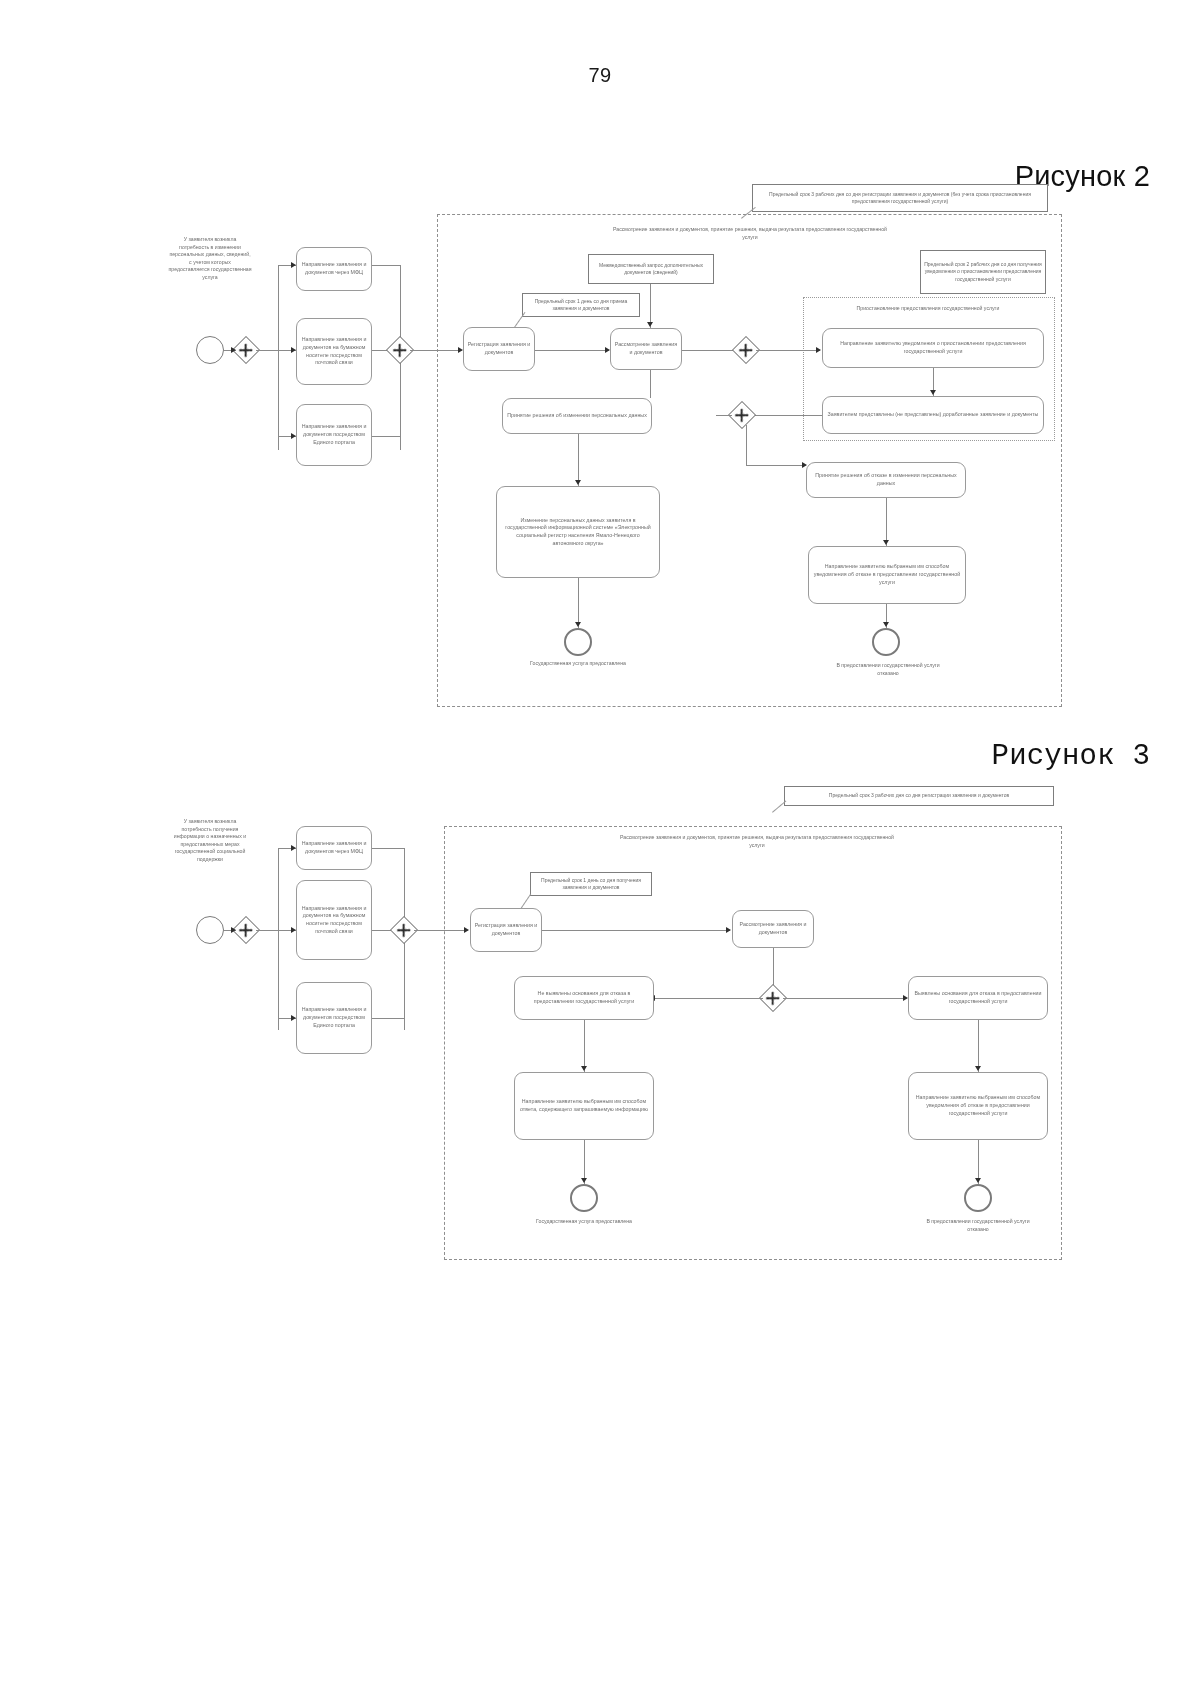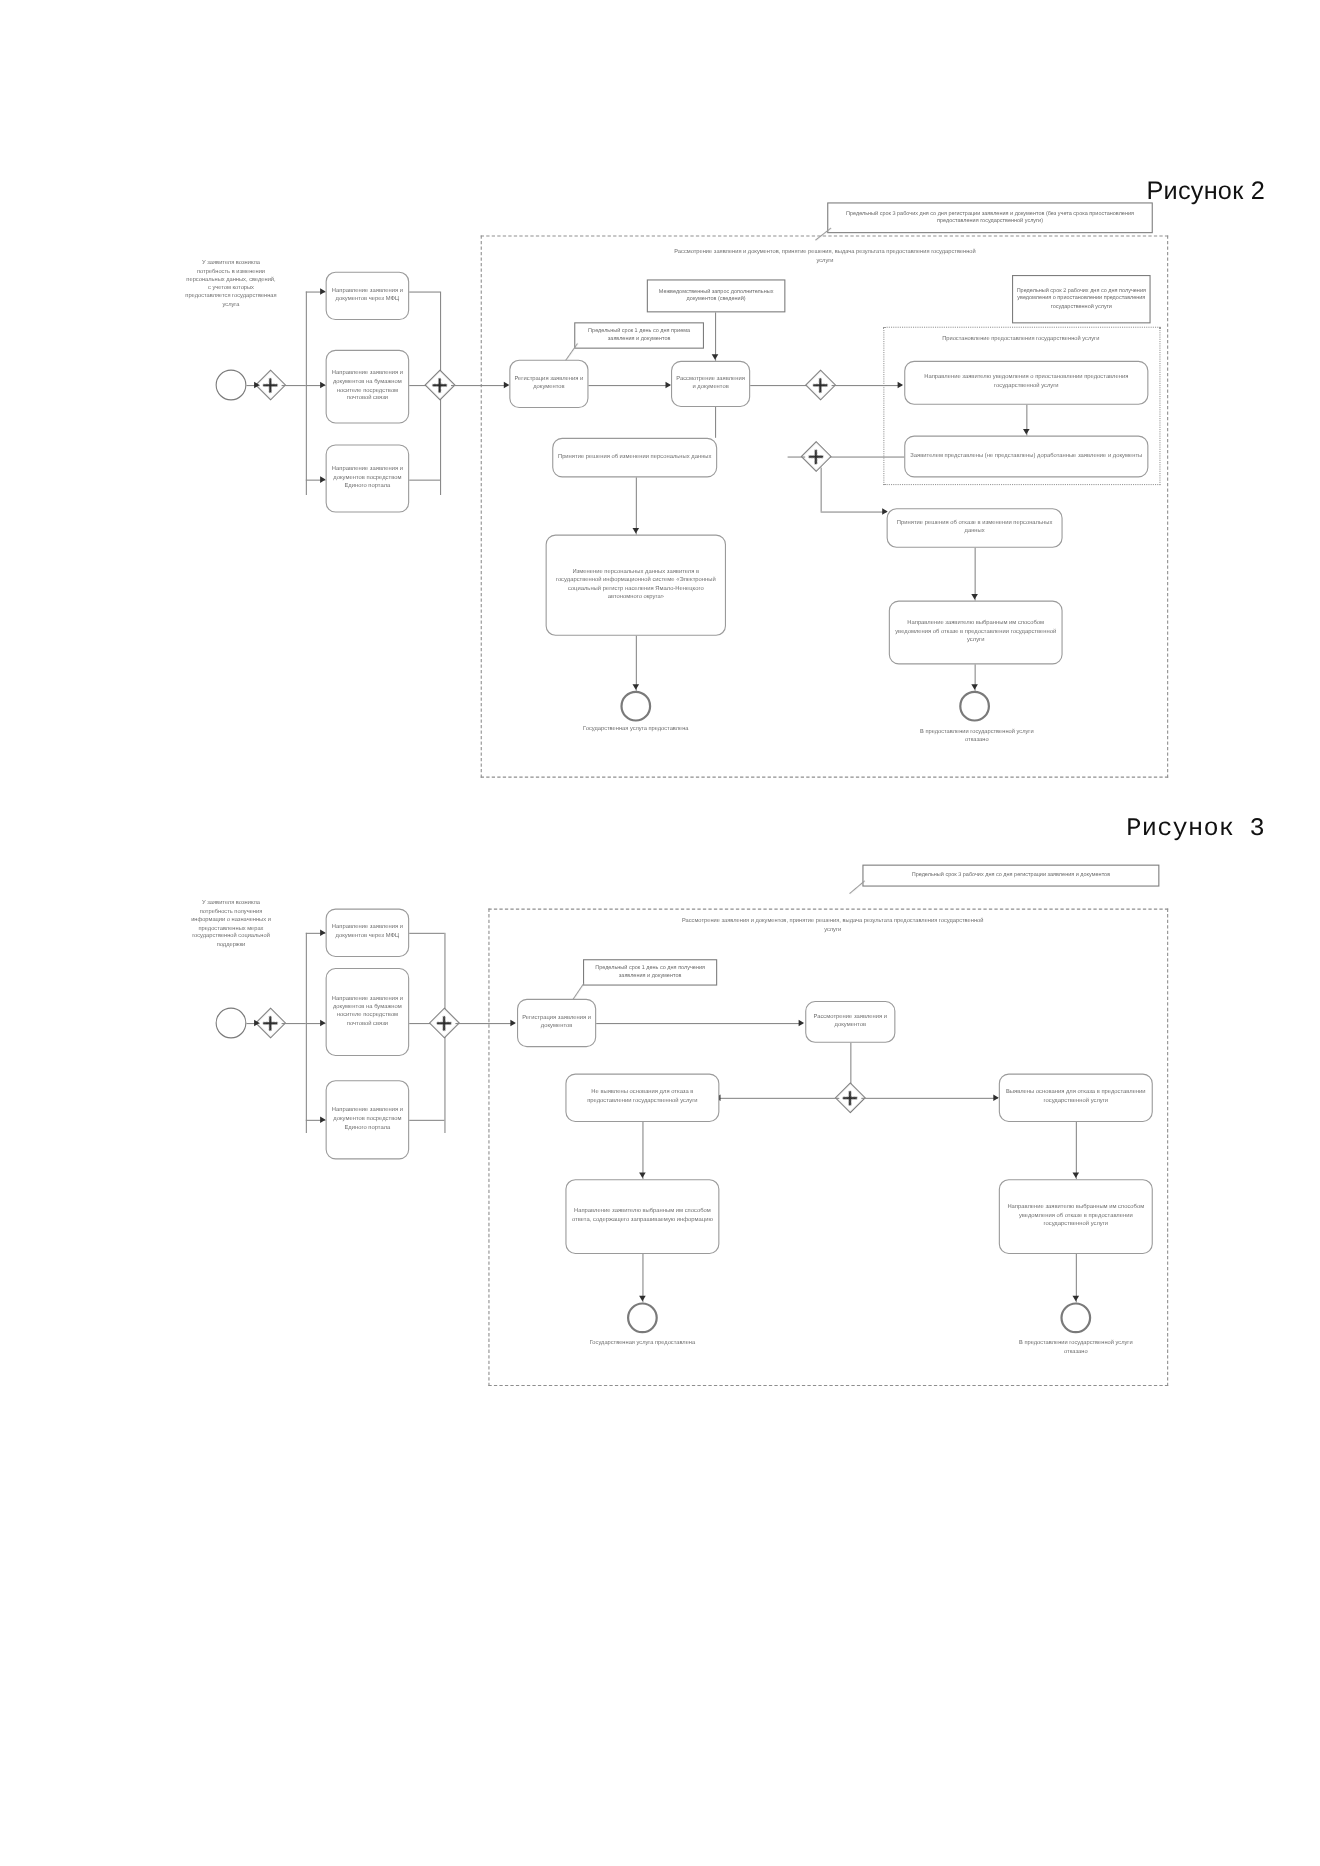--- a/index.html
+++ b/index.html
@@ -1,19 +1,19 @@
 <!DOCTYPE html>
 <html><head>
 <meta charset="utf-8">
 <style>
   html,body{margin:0;padding:0;background:#fff;}
   body{width:1200px;height:1696px;position:relative;font-family:"Liberation Sans",sans-serif;color:#000;overflow:hidden;}
   .page{position:absolute;inset:0;background:#fff;}
   .page-number{position:absolute;top:64px;left:0;width:1200px;text-align:center;font-size:20px;color:#1a1a1a;letter-spacing:.5px;}
-  .fig-title{position:absolute;font-size:23px;color:#111;letter-spacing:.2px;}
+  .fig-title{position:absolute;font-size:29px;color:#111;letter-spacing:.2px;}
   #fig2-title{left:950px;top:160px;width:200px;text-align:right;}
   #fig3-title{left:950px;top:740px;width:200px;text-align:right;font-family:Liberation Mono, monospace;}
 
   
   .dbox{position:absolute;box-sizing:border-box;border:1px solid #9a9a9a;border-radius:9px;background:#fff;
         display:flex;align-items:center;justify-content:center;text-align:center;
         font-size:5.3px;line-height:1.45;color:#6d6d6d;padding:2px 3px;
         filter:blur(.42px);-webkit-filter:blur(.42px);}
   .note{position:absolute;box-sizing:border-box;border:1px solid #7d7d7d;background:#fff;
         display:flex;align-items:center;justify-content:center;text-align:center;
@@ -39,20 +39,21 @@
   .ar-r{border-width:3px 0 3px 5px;border-color:transparent transparent transparent #2f2f2f;}
   .ar-d{border-width:5px 3px 0 3px;border-color:#2f2f2f transparent transparent transparent;}
   .ar-l{border-width:3px 5px 3px 0;border-color:transparent #2f2f2f transparent transparent;}
   .leader{position:absolute;background:#9a9a9a;height:1px;transform-origin:0 0;filter:blur(.3px);}
 </style>
 </head>
 <body>
 
 <div class="page">
 
+  <div class="page-number">79</div>
 
   <div class="fig-title" id="fig2-title">Рисунок 2</div>
 
   <div class="note" style="left:752px;top:184px;width:296px;height:28px;">Предельный срок 3 рабочих дня со дня регистрации заявления и документов (без учета срока приостановления предоставления государственной услуги)</div>
   <div class="leader" style="left:741px;top:218px;width:18px;transform:rotate(-38deg);"></div>
 
   <div class="pool" style="left:437px;top:214px;width:625px;height:493px;"></div>
   <div class="lbl" style="left:610px;top:226px;width:280px;">Рассмотрение заявления и документов, принятие решения, выдача результата предоставления государственной услуги</div>
 
   <div class="note" style="left:588px;top:254px;width:126px;height:30px;">Межведомственный запрос дополнительных документов (сведений)</div>

